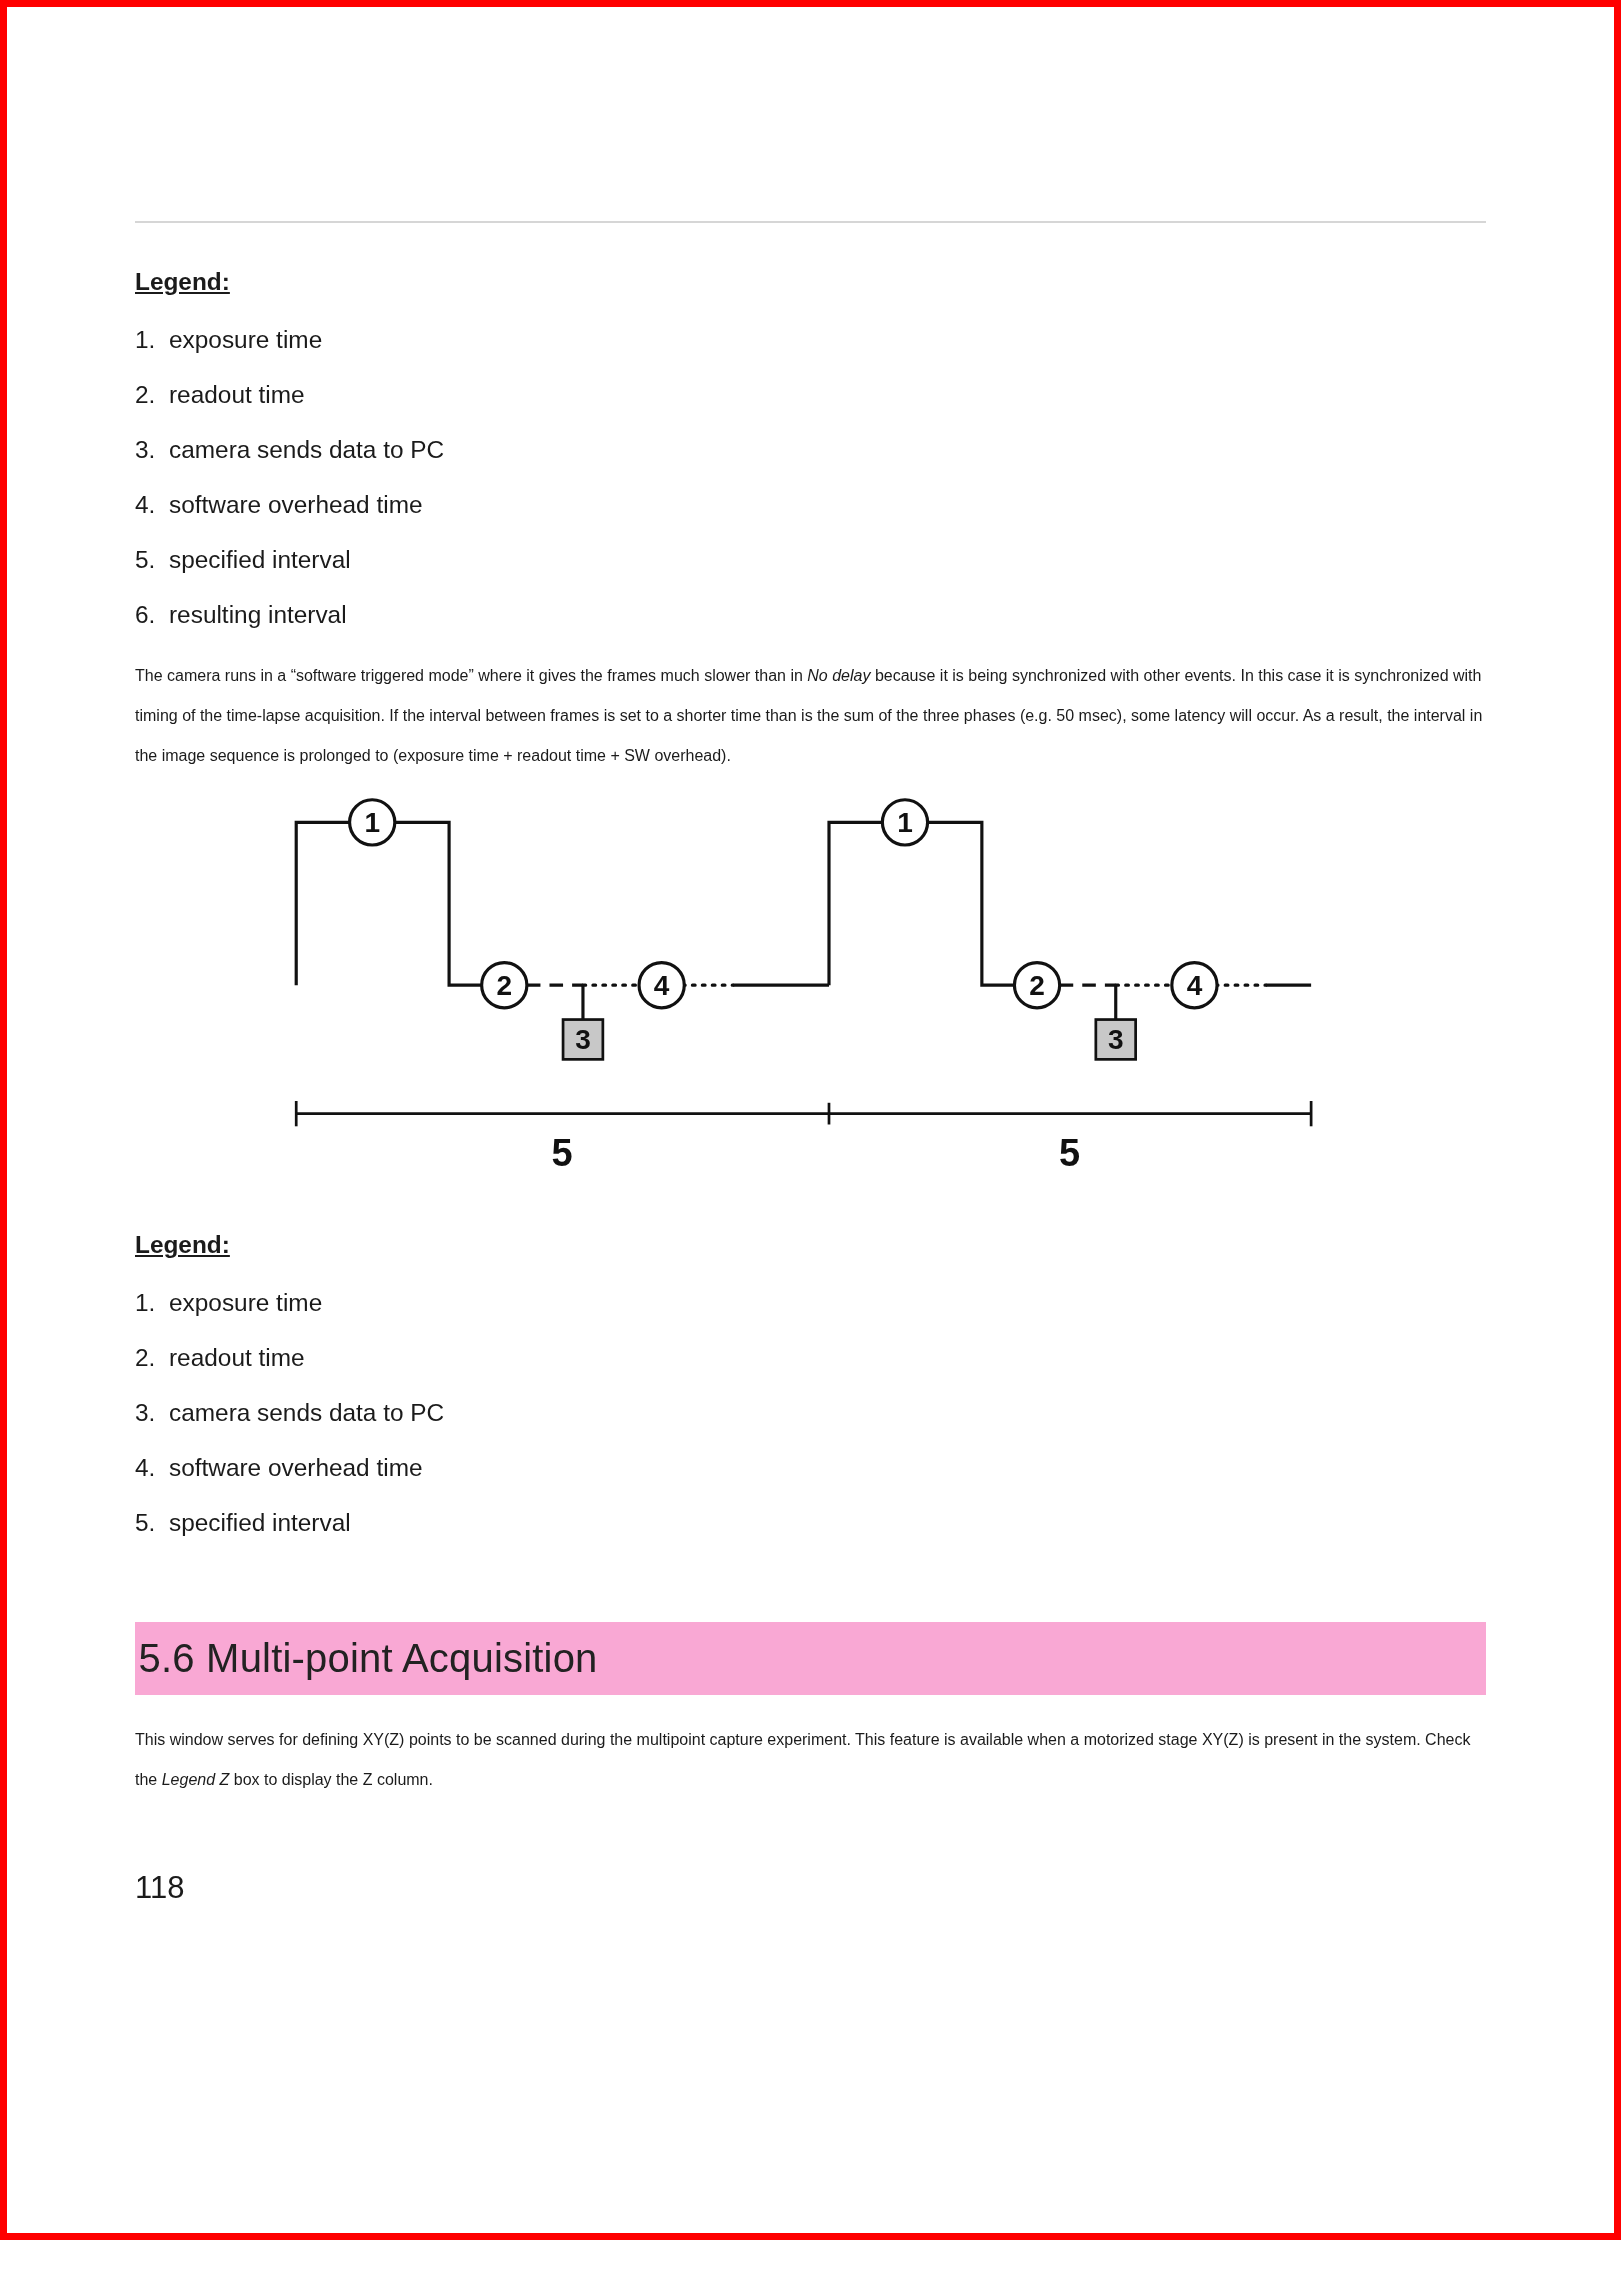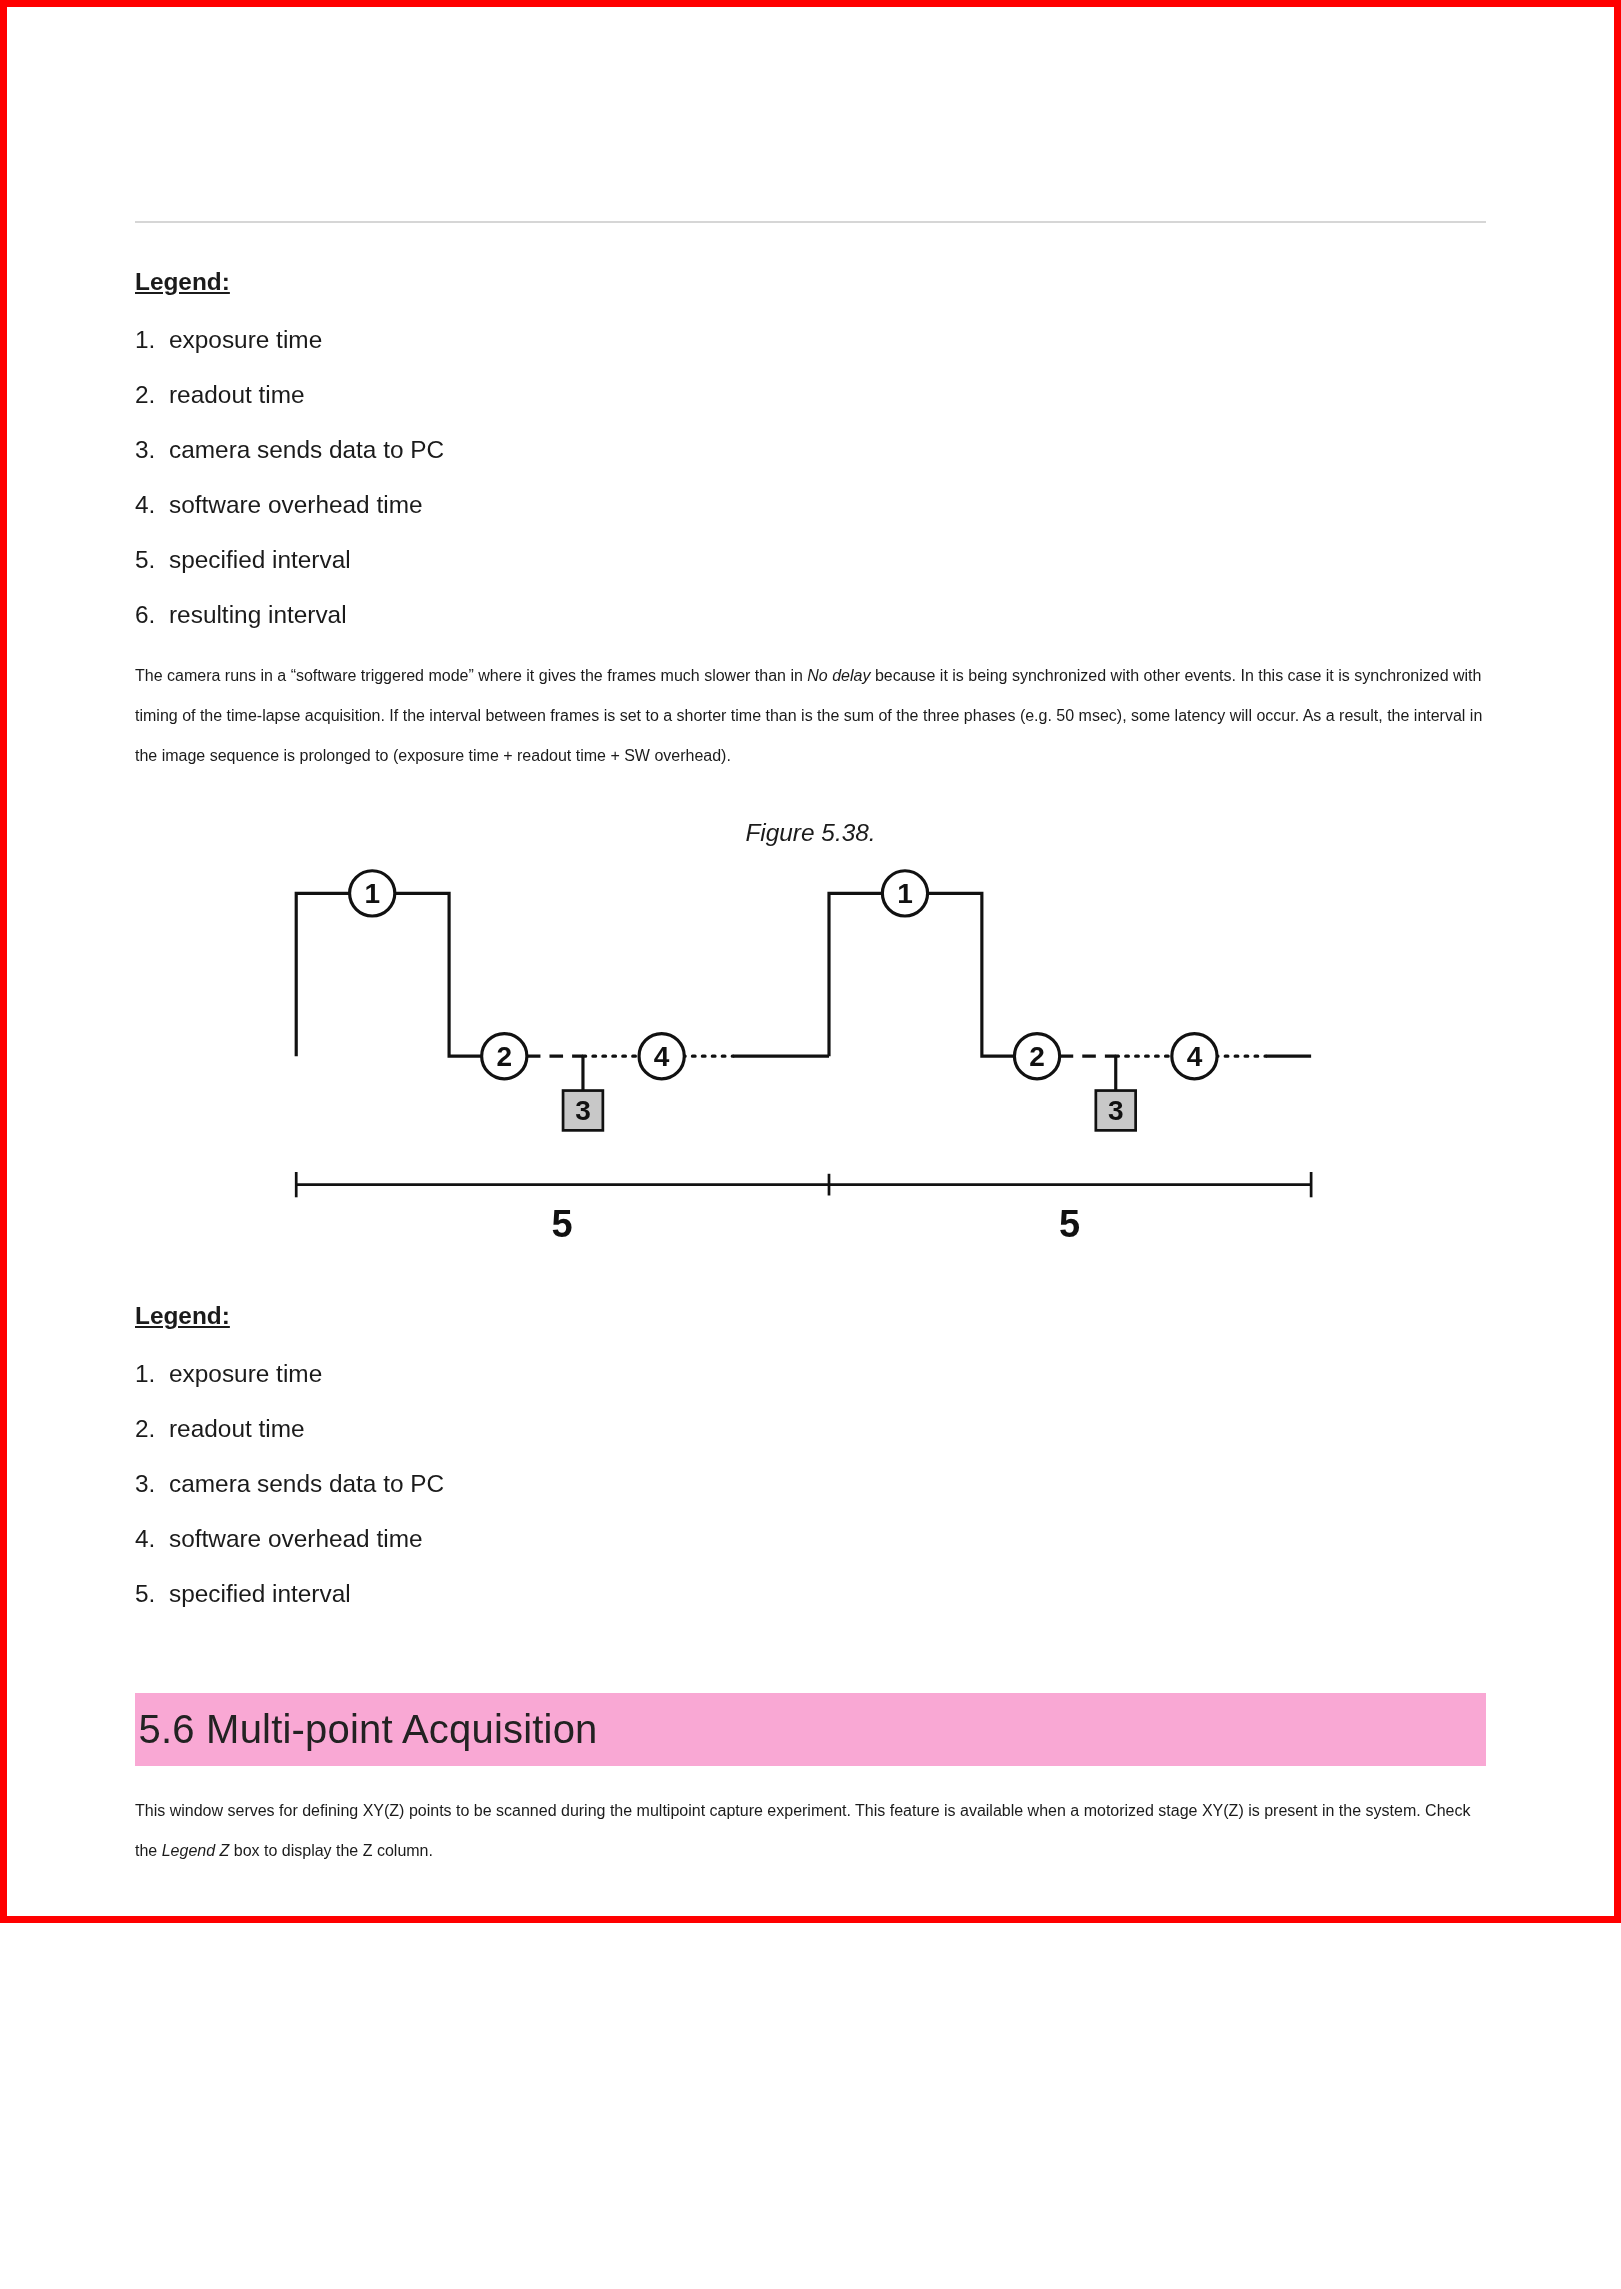--- a/index.html
+++ b/index.html
@@ -1,20 +1,20 @@
 <!DOCTYPE html>
 <html style="font-size:14.5px"><head>
 <meta charset="utf-8">
 <style>
   * { margin: 0; padding: 0; box-sizing: border-box; }
   html, body { background: #ffffff; }
   .page {
     position: relative;
     width: 1621px;
-    height: 1923px;
+    height: 2240px;
     background: #ffffff;
     border: 7.2px solid #ff0000;
     overflow: hidden;
     font-family: "Liberation Sans", "DejaVu Sans", sans-serif;
     color: #1b1b1b;
   }
   .content { padding: 0 128px; }
   .rule {
     height: 1.8px;
     background: #d6d6d6;
@@ -111,21 +111,20 @@
         </div>
         <div class="legend-item">
           <span class="li-num">6.</span>
           <span class="li-text">resulting interval</span>
         </div>
       </div>
 
     <p class="body"><span>The camera runs in a “software triggered mode” where it gives the frames much slower than in </span><span class="em">No delay</span><span> because it is being synchronized with other events. In this case it is synchronized with timing of the time-lapse acquisition. If the interval between frames is set to a shorter time than is the sum of the three phases (e.g. 50 msec), some latency will occur. As a result, the interval in the image sequence is prolonged to (exposure time + readout time + SW overhead).</span></p>
 
 
-    <div class="caption">Figure 5.38.</div>
 
     <div class="figure">
       <svg width="1350" height="398" viewBox="0 0 1492 440">
 
         <g>
           <path class="wf" d="M178,218 L178,38 L347,38 L347,218 L408,218"></path>
           <path class="wf wf-dash" d="M408,218 L495,218"></path>
           <path class="wf" d="M495,218 L495,256"></path>
           <path class="wf wf-dot" d="M495,218 L661,218"></path>
           <path class="wf" d="M661,218 L767,218"></path>

